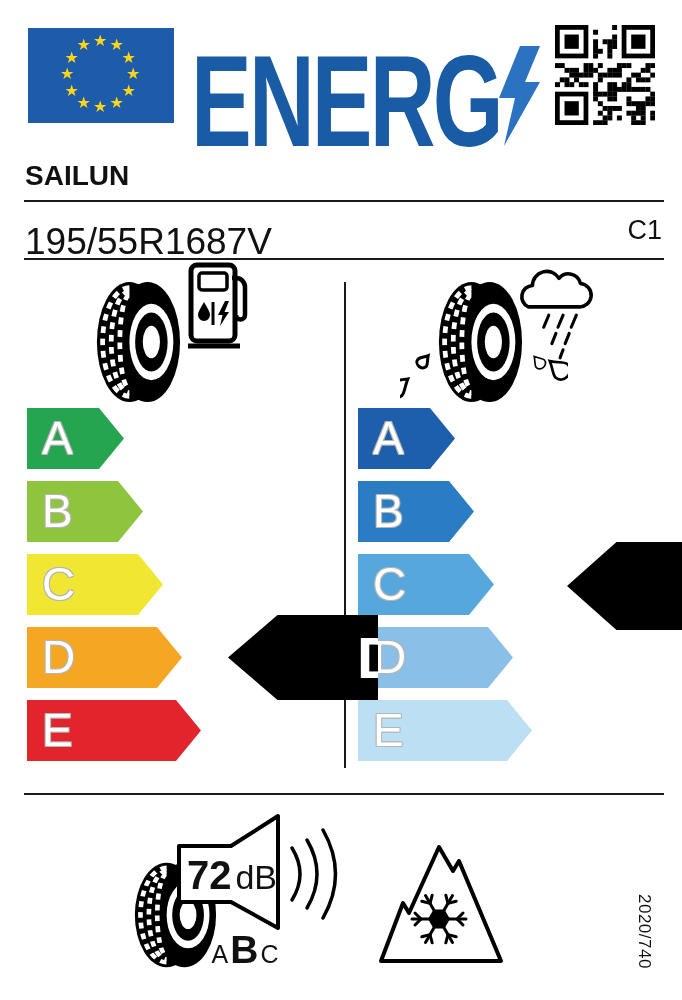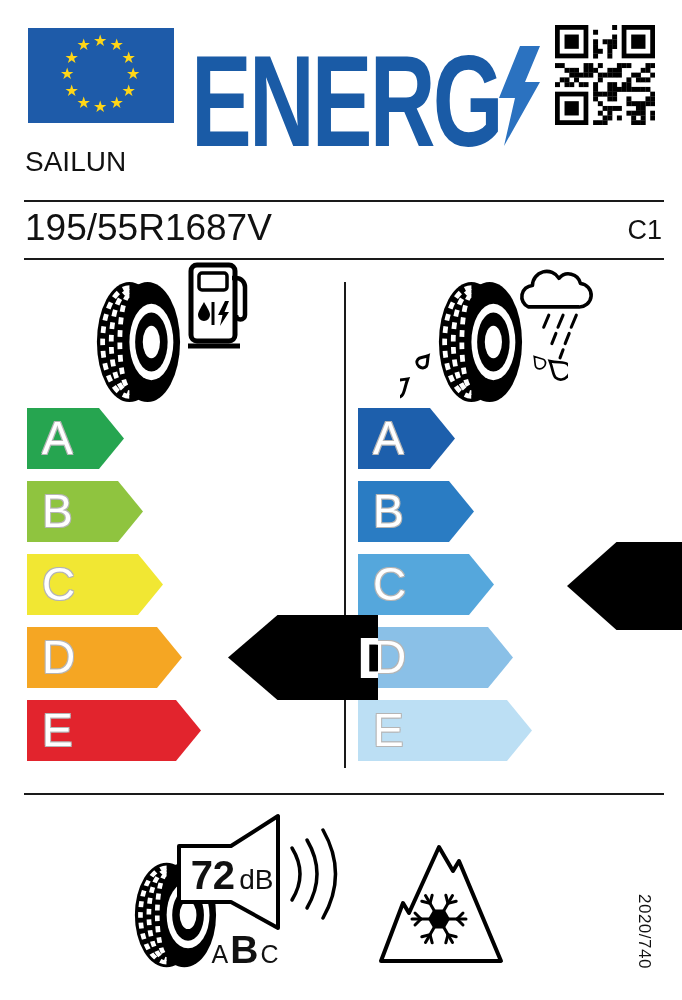--- a/index.html
+++ b/index.html
@@ -9,23 +9,23 @@
   #eu-flag{position:absolute;left:28px;top:28px;width:146px;height:95px;background:#1E5BA9;}
   .eu-star{position:absolute;font-size:16px;color:#FFD617;line-height:16px;}
   #energ-text{position:absolute;left:191px;top:36px;font-size:130px;line-height:1.0;
               font-weight:bold;color:#1A5BA6;letter-spacing:-4px;
               transform:scaleX(0.70);transform-origin:0 0;white-space:nowrap;}
   #bolt{position:absolute;left:494px;top:46px;}
   #qr{position:absolute;left:555px;top:25px;width:100px;height:100px;}
   
   .hr{position:absolute;left:24px;right:18px;height:2px;background:#1a1a1a;}
   #hr1{top:200px;} #hr2{top:258px;} #hr3{top:793px;}
-  #brand{position:absolute;left:25px;top:146px;font-size:28px;font-weight:normal;}
+  #brand{position:absolute;left:25px;top:160px;font-size:28px;font-weight:bold;}
   #prod-id{position:absolute;right:20px;top:160px;font-size:28px;}
-  #tire-size{position:absolute;left:25px;top:207px;font-size:37px;}
+  #tire-size{position:absolute;left:25px;top:221px;font-size:37px;}
   #tire-class{position:absolute;right:20px;top:215px;font-size:27px;}
   
   #vdiv{position:absolute;left:344px;top:282px;width:2px;height:486px;background:#1a1a1a;}
   .tire-icon{position:absolute;}
   #fuel-tire{left:95px;top:280px;width:86px;height:124px;}
   #wet-tire{left:437px;top:280px;width:86px;height:124px;}
   #noise-tire{left:133px;top:861px;width:84px;height:108px;}
   #pump{position:absolute;left:188px;top:262px;}
   #cloud{position:absolute;left:518px;top:262px;}
   #splash-l{position:absolute;left:400px;top:352px;}
@@ -41,21 +41,21 @@
   .rating-badge{position:absolute;background:#000;color:#fff;display:flex;
       align-items:center;justify-content:center;font-weight:bold;font-size:58px;
       clip-path:polygon(0 50%,33% 0,100% 0,100% 100%,33% 100%);padding-left:22%;box-sizing:border-box;}
   #fuel-badge{left:228px;top:615px;width:84px;height:85px;}
   #wet-badge{left:567px;top:542px;width:83px;height:88px;}
   
   #speaker{position:absolute;left:176px;top:810px;}
   #noise-text{position:absolute;left:184px;top:853px;width:96px;display:flex;
       justify-content:center;align-items:baseline;gap:4px;}
   #noise-val{font-size:40px;font-weight:bold;}
-  #noise-unit{font-size:28px;}
+  #noise-unit{font-size:34px;}
   #waves{position:absolute;left:288px;top:820px;}
   #noise-scale{position:absolute;left:203px;top:928px;width:84px;display:flex;
       justify-content:center;align-items:baseline;gap:2px;}
   .abc{font-size:25px;}
   .abc-big{font-size:39px;font-weight:bold;}
   #mountain{position:absolute;left:376px;top:843px;}
   #regulation{position:absolute;left:634px;top:894px;font-size:17px;
       writing-mode:vertical-rl;letter-spacing:0.5px;}
 </style>
 </head>

